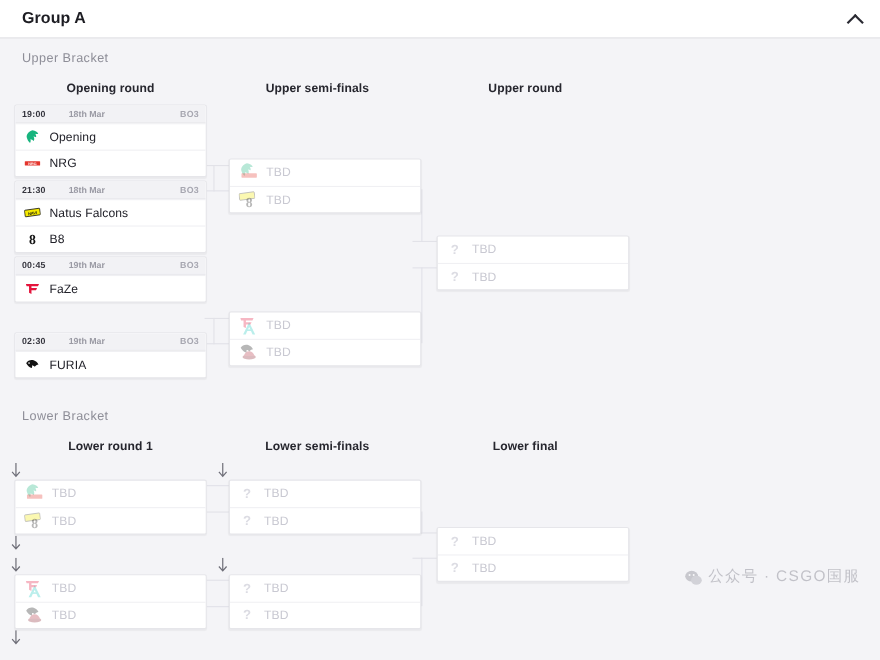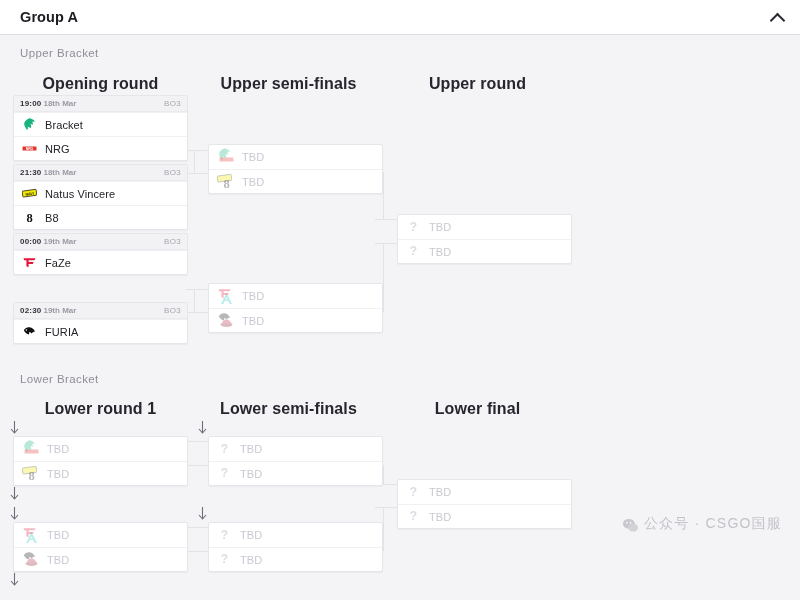--- a/index.html
+++ b/index.html
@@ -28,43 +28,43 @@
     width: 9px; height: 9px;
     border-left: 2px solid #2a2a32; border-top: 2px solid #2a2a32;
     transform: rotate(45deg);
   }
 
   
   .bracket-label {
     position: absolute; font-size: 11.5px; color: #8e8e98; letter-spacing: .4px;
   }
   .round-label {
-    position: absolute; font-size: 16px; font-weight: bold; color: #26262e;
+    position: absolute; font-size: 11px; font-weight: bold; color: #26262e;
     letter-spacing: .1px; text-align: center; width: 175px;
   }
 
   
   .match {
     position: absolute; width: 175px;
     background: #ffffff;
     border: 1px solid #e6e6ea;
     border-radius: 2px;
     box-shadow: 0 1px 1px rgba(0,0,0,.045);
     overflow: hidden;
   }
   .match-head {
     height: 16px; background: #f2f2f5;
     border-bottom: 1px solid #eaeaee;
     display: flex; align-items: center;
-    padding: 0 6px; gap: 2px;
+    padding: 0 6px; gap: 21px;
     font-size: 8px;
   }
   .m-time { font-weight: bold; color: #33333c; letter-spacing: .2px; }
   .m-date { color: #9a9aa4; font-weight: bold; }
-  .m-bo   { margin-left: auto; color: #a6a6b0; letter-spacing: .3px; }
+  .m-bo   { margin-left: auto; color: #a6a6b0; letter-spacing: .3px; font-weight: bold; }
 
   .team-row {
     height: 24px; display: flex; align-items: center;
     padding: 0 8px; gap: 8px;
     border-top: 1px solid #f0f0f3;
   }
   .team-row:first-of-type { border-top: none; }
   .team-name { font-size: 11px; color: #22222a; letter-spacing: .1px; }
   .match.tbd .team-name { color: #c9c9d2; }
 
@@ -186,21 +186,21 @@
       <span class="m-time">19:00</span>
       <span class="m-date">18th Mar</span>
       <span class="m-bo">BO3</span>
     </div>
     <div class="team-row">
       <span class="logo">
         <svg viewBox="0 0 15 15">
             <path d="M7.5 1.3c2.6.4 4.6 1.6 5.3 3.2-1 .3-2 .3-2.9 0 .9 1 1.2 2.2.9 3.3-.8-.5-1.6-.8-2.4-.8.9 1.3 1 2.8.3 4.2-1-.8-2-1.3-3.1-1.5.5 1.1.4 2.3-.3 3.4-1.5-1.6-2.6-3.4-3-5.4C1.9 5.3 3.9 2.4 7.5 1.3z" fill="#18b47e"></path>
           </svg>
       </span>
-      <span class="team-name">Bracket</span>
+      <span class="team-name">Opening</span>
     </div>
     <div class="team-row">
       <span class="logo">
         <svg viewBox="0 0 15 15">
             <rect x="0.5" y="5.5" width="14" height="4" rx="0.6" fill="#e4352c"></rect>
             <text x="7.5" y="8.9" font-size="3.4" font-family="Liberation Sans, sans-serif" font-weight="bold" fill="#fff" text-anchor="middle">NRG</text>
           </svg>
       </span>
       <span class="team-name">NRG</span>
     </div>
@@ -212,35 +212,35 @@
       <span class="m-date">18th Mar</span>
       <span class="m-bo">BO3</span>
     </div>
     <div class="team-row">
       <span class="logo">
         <svg viewBox="0 0 15 15">
             <rect x="0.5" y="4.2" width="14" height="6" rx="0.6" fill="#f5e900" stroke="#111" stroke-width=".7" transform="rotate(-8 7.5 7.2)"></rect>
             <text x="7.5" y="9.1" font-size="3.6" font-family="Liberation Sans, sans-serif" font-weight="bold" fill="#111" text-anchor="middle" transform="rotate(-8 7.5 7.2)">NAVI</text>
           </svg>
       </span>
-      <span class="team-name">Natus Vincere</span>
+      <span class="team-name">Natus Falcons</span>
     </div>
     <div class="team-row">
       <span class="logo">
         <svg viewBox="0 0 15 15">
             <text x="7.5" y="12" font-size="12.5" font-family="Liberation Serif, serif" font-weight="bold" fill="#111" text-anchor="middle">8</text>
           </svg>
       </span>
       <span class="team-name">B8</span>
     </div>
   </div>
 
   <div class="match" style="left:13px; top:233px;">
     <div class="match-head">
-      <span class="m-time">00:00</span>
+      <span class="m-time">00:45</span>
       <span class="m-date">19th Mar</span>
       <span class="m-bo">BO3</span>
     </div>
     <div class="team-row">
       <span class="logo">
         <svg viewBox="0 0 15 15">
             <path d="M1.5 3.2h12l-1 2.1H6.6v1.6h5.1l-.9 2H6.6v3.3l-2.2-1V5.3H2.2z" fill="#e4143c"></path>
           </svg>
       </span>
       <span class="team-name">FaZe</span>

